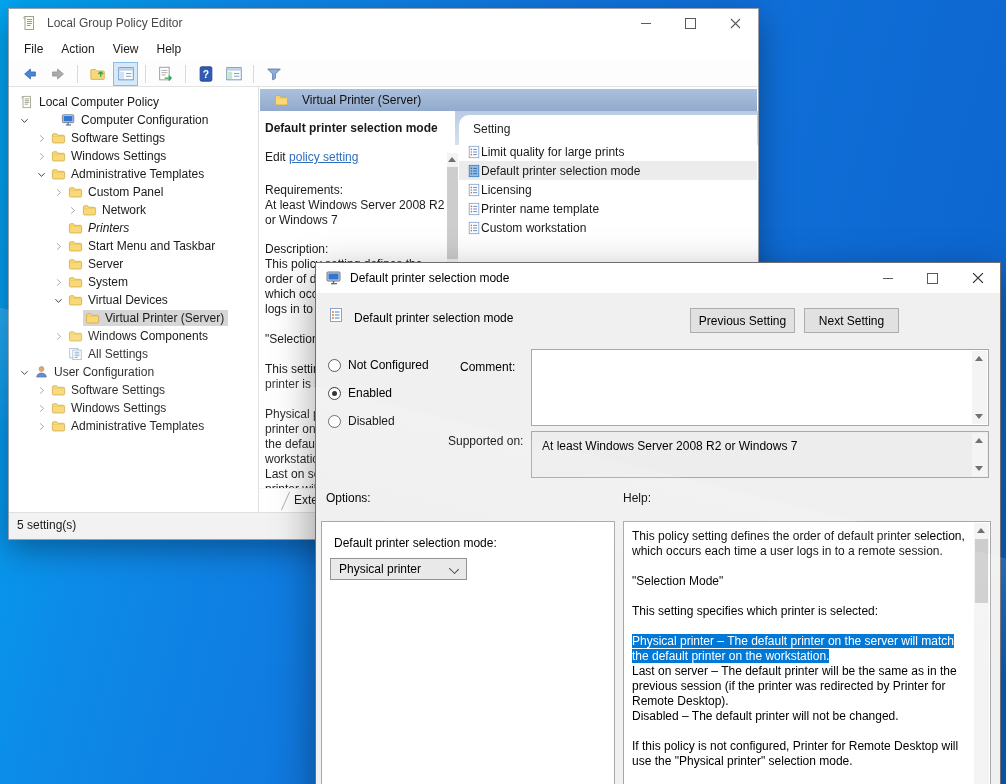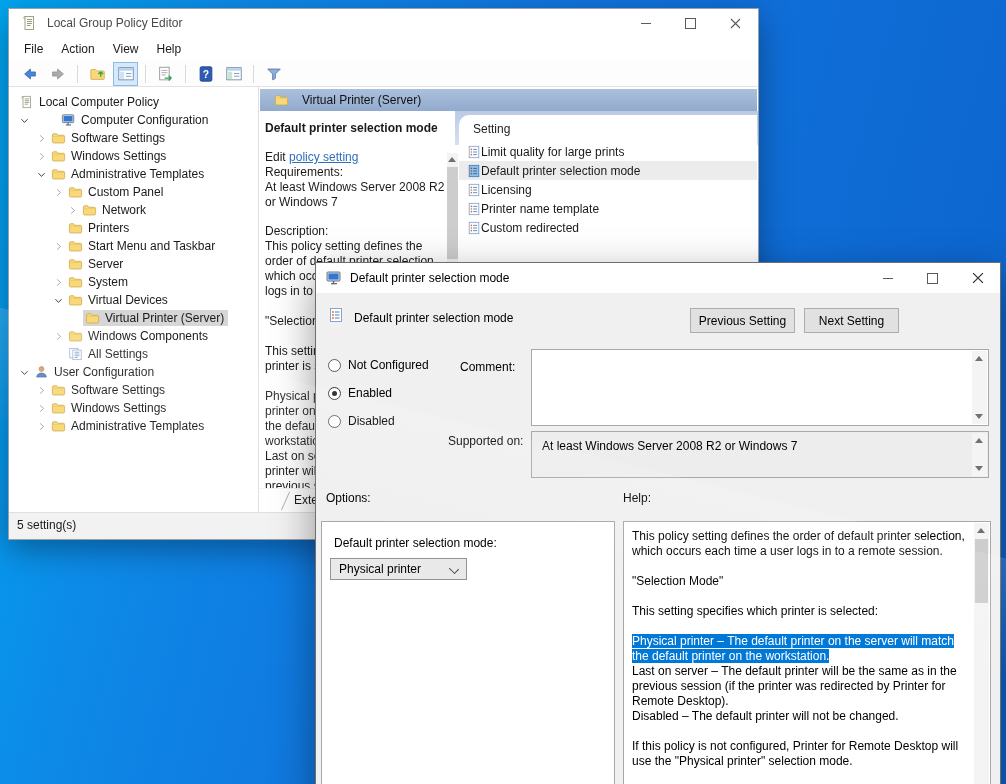--- a/index.html
+++ b/index.html
@@ -44,21 +44,21 @@
   .mheader .mtitle{margin-left:13px;color:#111;}
   .list-backdrop{position:absolute;left:196px;right:0;top:24px;height:34px;background:linear-gradient(#b9cbe4,#d6e1f0);}
   .list-panel{position:absolute;left:200px;right:1px;top:28px;bottom:24px;background:#fff;border-top-left-radius:10px;overflow:hidden;}
   .lheader{padding:7px 0 6px 14px;color:#222;}
   .lrow{height:19px;display:flex;align-items:center;padding-left:8px;}
   .lrow.sel{background:#ececec;}
   .licon{width:14px;height:14px;flex:none;}
   .licon svg{width:14px;height:14px;display:block;}
   .desc-pane{position:absolute;left:6px;top:28px;width:182px;bottom:24px;overflow:hidden;line-height:15px;}
   .dp-title{font-weight:bold;margin:6px 0 14px 0;}
-  .dp-edit{}
+  .dp-edit{margin-bottom:18px;}
   .dp-link{color:#2f6fbe;text-decoration:underline;}
   .dp-req{margin-bottom:14px;}
   .dp-desc{white-space:pre-line;}
   .dp-scroll{position:absolute;left:188px;top:66px;width:11px;bottom:24px;background:#f3f3f3;}
   .dp-scroll .thumb{position:absolute;left:0;top:14px;width:11px;height:92px;background:#cdcdcd;}
   .tabstrip{position:absolute;left:0;right:0;bottom:0;height:24px;background:#fff;border-top:1px solid #f3f3f3;}
   .tab-slant{position:absolute;left:26px;top:2px;width:1px;height:20px;background:#b4b4b4;transform:rotate(24deg);}
   .tab-label{position:absolute;left:35px;top:4px;}
   .statusbar{position:absolute;left:0;bottom:0;right:0;height:26px;background:#f2f2f2;border-top:1px solid #dfdfdf;}
   .statusbar span{margin-left:8px;line-height:25px;display:inline-block;}
@@ -299,21 +299,21 @@
             <span class="tin">
               <span class="ticon">
                 <svg viewBox="0 0 16 16">
                   <path d="M1 4.6c0-.8.6-1.5 1.4-1.5h3.5l1.4 1.8h6.3c.8 0 1.4.6 1.4 1.4v6c0 .8-.6 1.4-1.4 1.4H2.4c-.8 0-1.4-.6-1.4-1.4z" fill="#f8d878" stroke="#c9a23f" stroke-width="0.8"></path>
                   <path d="M1.4 6.2h13.2" stroke="#eecb5e" stroke-width="1.1"></path>
                 </svg>
               </span>
               <span class="tlabel">Network</span>
             </span>
           </div>
-          <div class="tree-row" style="padding-left: 42px;">
+          <div class="tree-row" style="padding-left: 42px; font-style: italic;">
             <span class="tchv"></span>
             <span class="tin">
               <span class="ticon">
                 <svg viewBox="0 0 16 16">
                   <path d="M1 4.6c0-.8.6-1.5 1.4-1.5h3.5l1.4 1.8h6.3c.8 0 1.4.6 1.4 1.4v6c0 .8-.6 1.4-1.4 1.4H2.4c-.8 0-1.4-.6-1.4-1.4z" fill="#f8d878" stroke="#c9a23f" stroke-width="0.8"></path>
                   <path d="M1.4 6.2h13.2" stroke="#eecb5e" stroke-width="1.1"></path>
                 </svg>
               </span>
               <span class="tlabel">Printers</span>
             </span>
@@ -575,21 +575,21 @@
               <div class="lrow">
                 <span class="licon">
                   <svg viewBox="0 0 16 16">
                     <rect x="2.5" y="1.5" width="11" height="13" fill="#fff" stroke="#7f9cc4" stroke-width="0.9"></rect>
                     <circle cx="5" cy="5" r="0.9" fill="#d46a3a"></circle>
                     <circle cx="5" cy="8" r="0.9" fill="#d46a3a"></circle>
                     <circle cx="5" cy="11" r="0.9" fill="#d46a3a"></circle>
                     <path d="M7 5h4.5M7 8h4.5M7 11h4.5" stroke="#4d7fc0" stroke-width="1"></path>
                   </svg>
                 </span>
-                <span class="llabel">Custom redirected</span>
+                <span class="llabel">Custom workstation</span>
               </div>
             </div>
         </div>
 
         <div class="tabstrip">
           <span class="tab-slant"></span>
           <span class="tab-label">Extended</span>
         </div>
       </div>
     </div>

